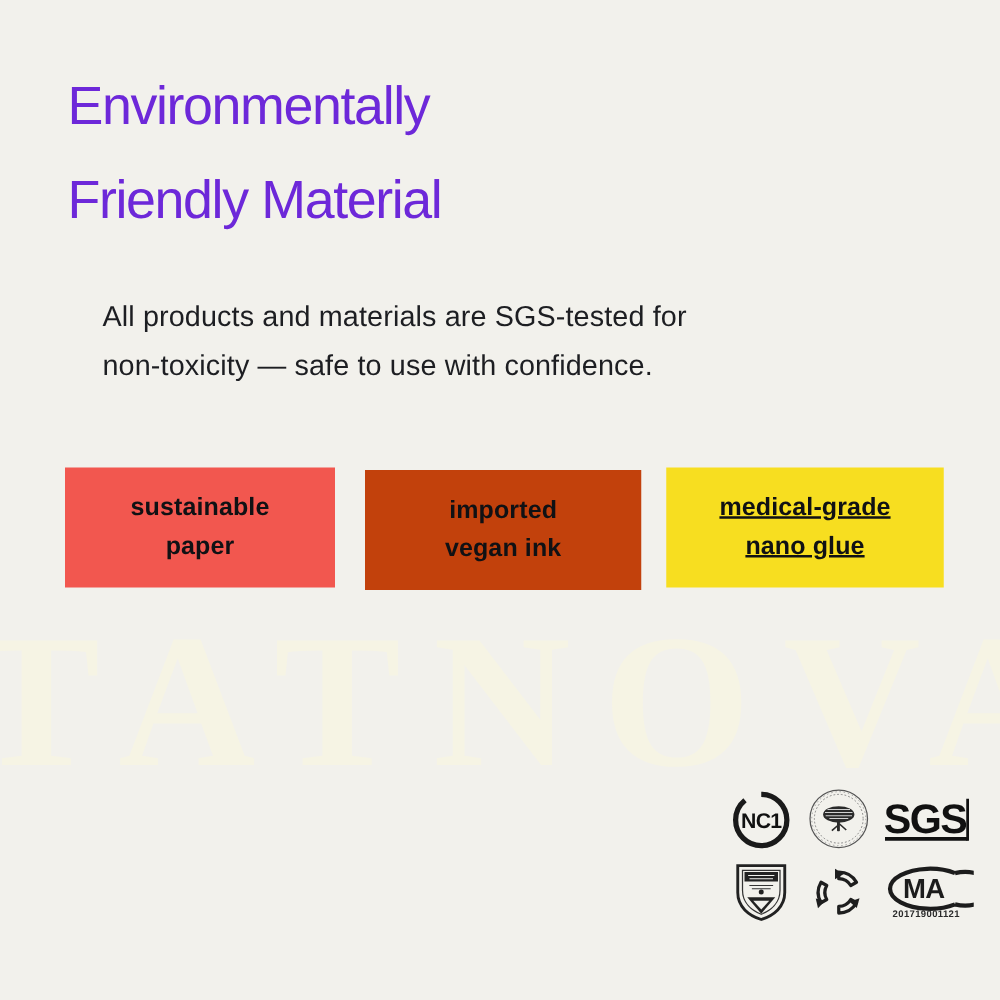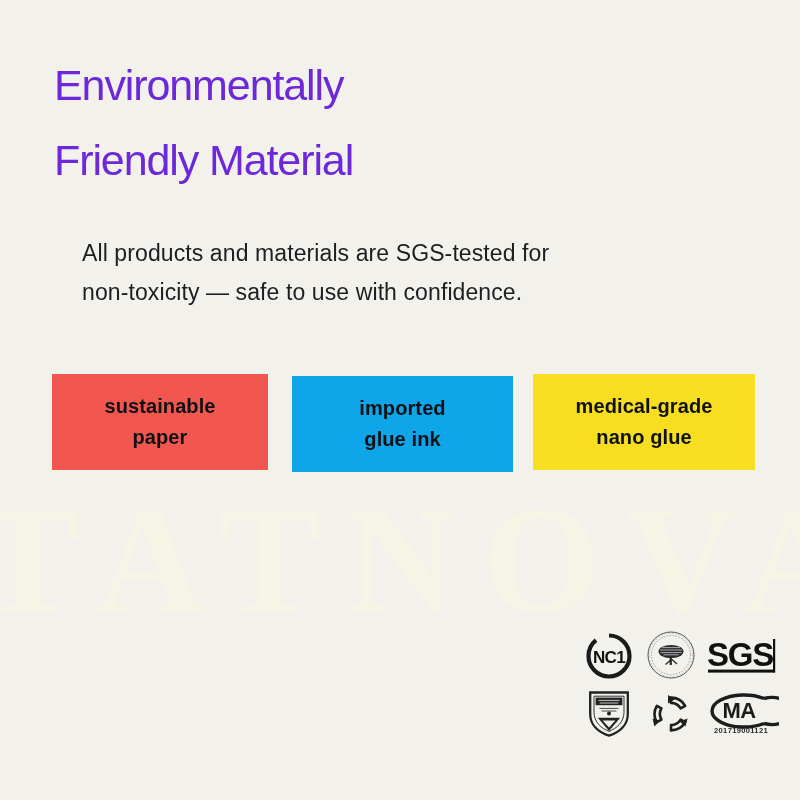--- a/index.html
+++ b/index.html
@@ -94,21 +94,21 @@
     font-weight:700;
     line-height:31px;
     color:#101114;
     letter-spacing:0.1px;
     text-align:center;
   }
   .chip span { display:block; white-space:nowrap; }
 
   .chip-0 { left:0px;   top:0px; width:216px; height:96px; }
   .chip-1 { left:240px; top:2px; width:221px; height:96px; }
-  .chip-2 { left:481px; top:0px; width:222px; height:96px; }
+  .chip-2 { left:481px; top:0px; width:222px; height:96px;text-decoration:underline; }
 
   
   #certs {
     position:absolute;
     left:578px;
     top:622px;
     width:202px;
     height:120px;
     display:grid;
     grid-template-columns:62px 62px 78px;
@@ -138,23 +138,23 @@
   <span class="sb-line">non-toxicity — safe to use with confidence.</span>
 </p>
 
 <div id="chips">
 
   <div class="chip chip-0" style="background: rgb(242, 87, 79);">
     <span>sustainable</span>
     <span>paper</span>
   </div>
 
-  <div class="chip chip-1" style="background: #0ea5e9;">
+  <div class="chip chip-1" style="background: #c2410c;">
     <span>imported</span>
-    <span>glue ink</span>
+    <span>vegan ink</span>
   </div>
 
   <div class="chip chip-2" style="background: rgb(247, 222, 32);">
     <span>medical-grade</span>
     <span>nano glue</span>
   </div>
 
 </div>
 
 <div id="certs">

